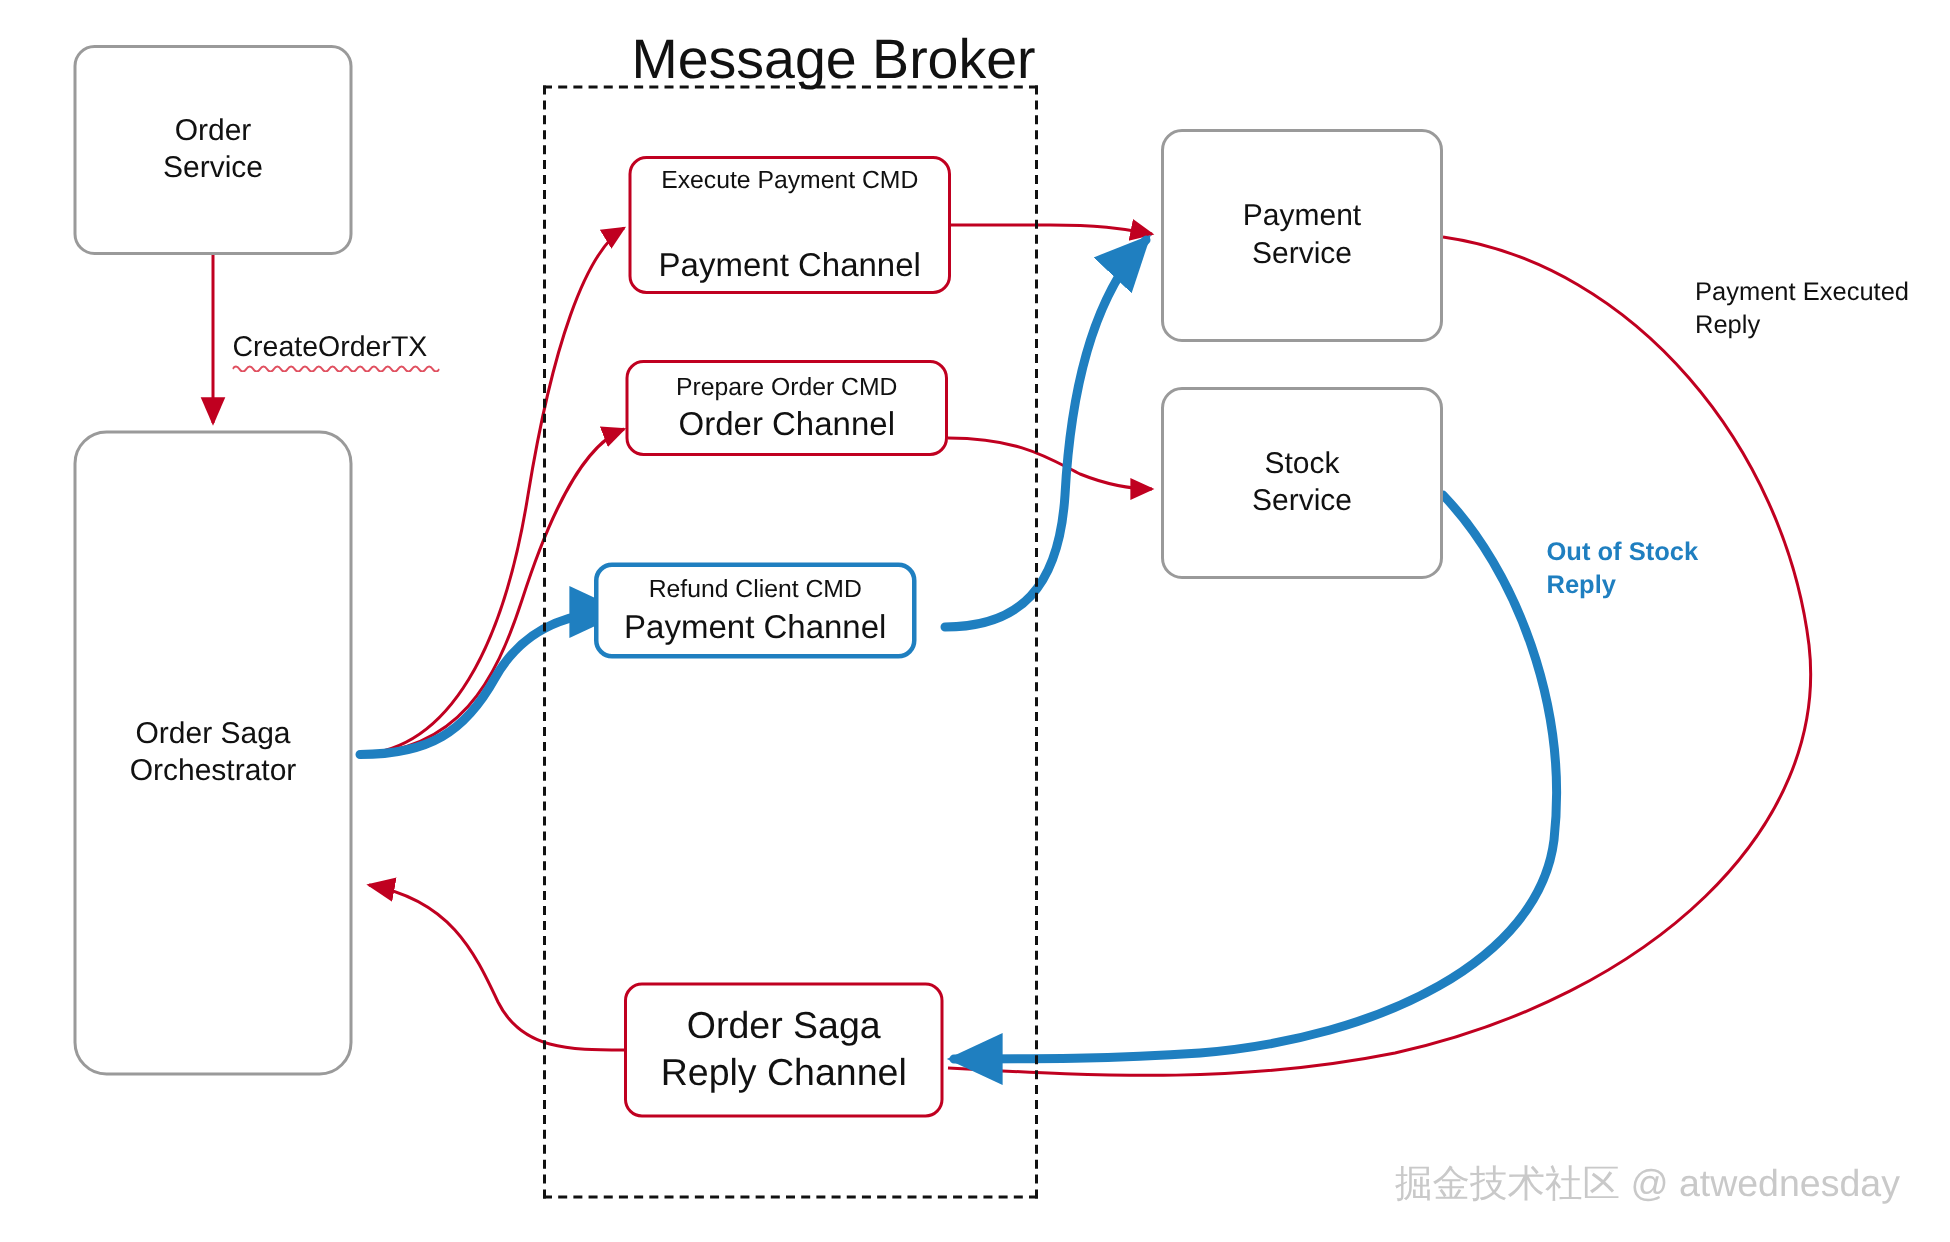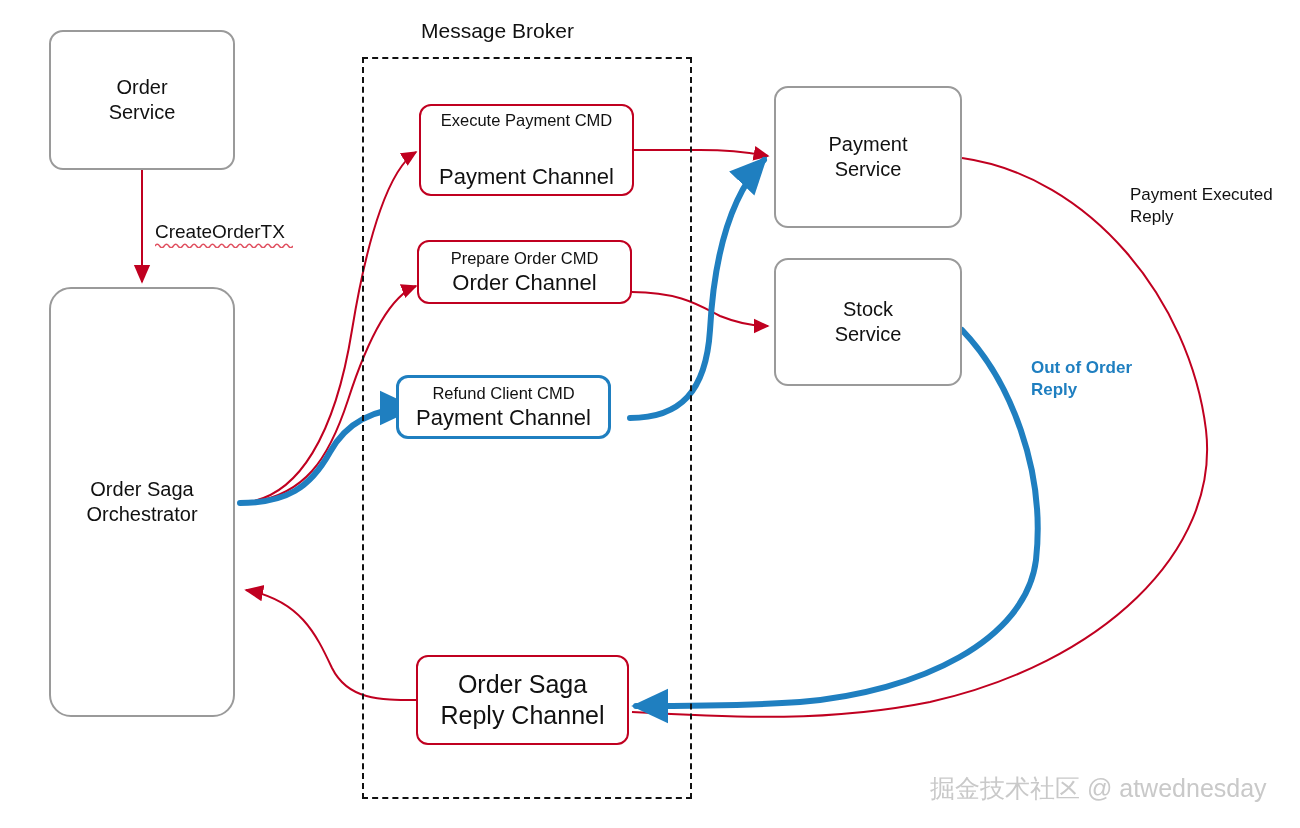--- a/index.html
+++ b/index.html
@@ -78,21 +78,21 @@
 
   
   #broker-box {
     position: absolute;
     box-sizing: border-box;
     border: 2px dashed #111111;
     background: transparent;
   }
   #broker-title {
     position: absolute;
-    font-size: 21px;
+    font-size: 37px;
     color: #111111;
     white-space: nowrap;
   }
 
   
   .edge-label {
     position: absolute;
     white-space: pre-line;
     line-height: 1.3;
   }
@@ -208,18 +208,18 @@
   <div class="edge-label" id="label-create" style="left:155px; top:220px;">CreateOrderTX</div>
   <svg id="squiggle" style="left:155px; top:242px;" viewBox="0 0 138 6" preserveAspectRatio="none">
     <path d="M0,4 q2.3,-3.4 4.6,0 t4.6,0 t4.6,0 t4.6,0 t4.6,0 t4.6,0 t4.6,0 t4.6,0 t4.6,0 t4.6,0
              t4.6,0 t4.6,0 t4.6,0 t4.6,0 t4.6,0 t4.6,0 t4.6,0 t4.6,0 t4.6,0 t4.6,0
              t4.6,0 t4.6,0 t4.6,0 t4.6,0 t4.6,0 t4.6,0 t4.6,0 t4.6,0 t4.6,0 t4.6,0" fill="none" stroke="#e05060" stroke-width="1.4"></path>
   </svg>
 
   <div class="edge-label" id="label-payexec" style="left:1130px; top:184px;">Payment Executed
 Reply</div>
 
-  <div class="edge-label" id="label-outofstock" style="left:1031px; top:357px;">Out of Order
+  <div class="edge-label" id="label-outofstock" style="left:1031px; top:357px;">Out of Stock
 Reply</div>
 
   <div id="watermark" style="left:930px; top:772px;">掘金技术社区 @ atwednesday</div>
 
 </div>
 
 </body></html>

